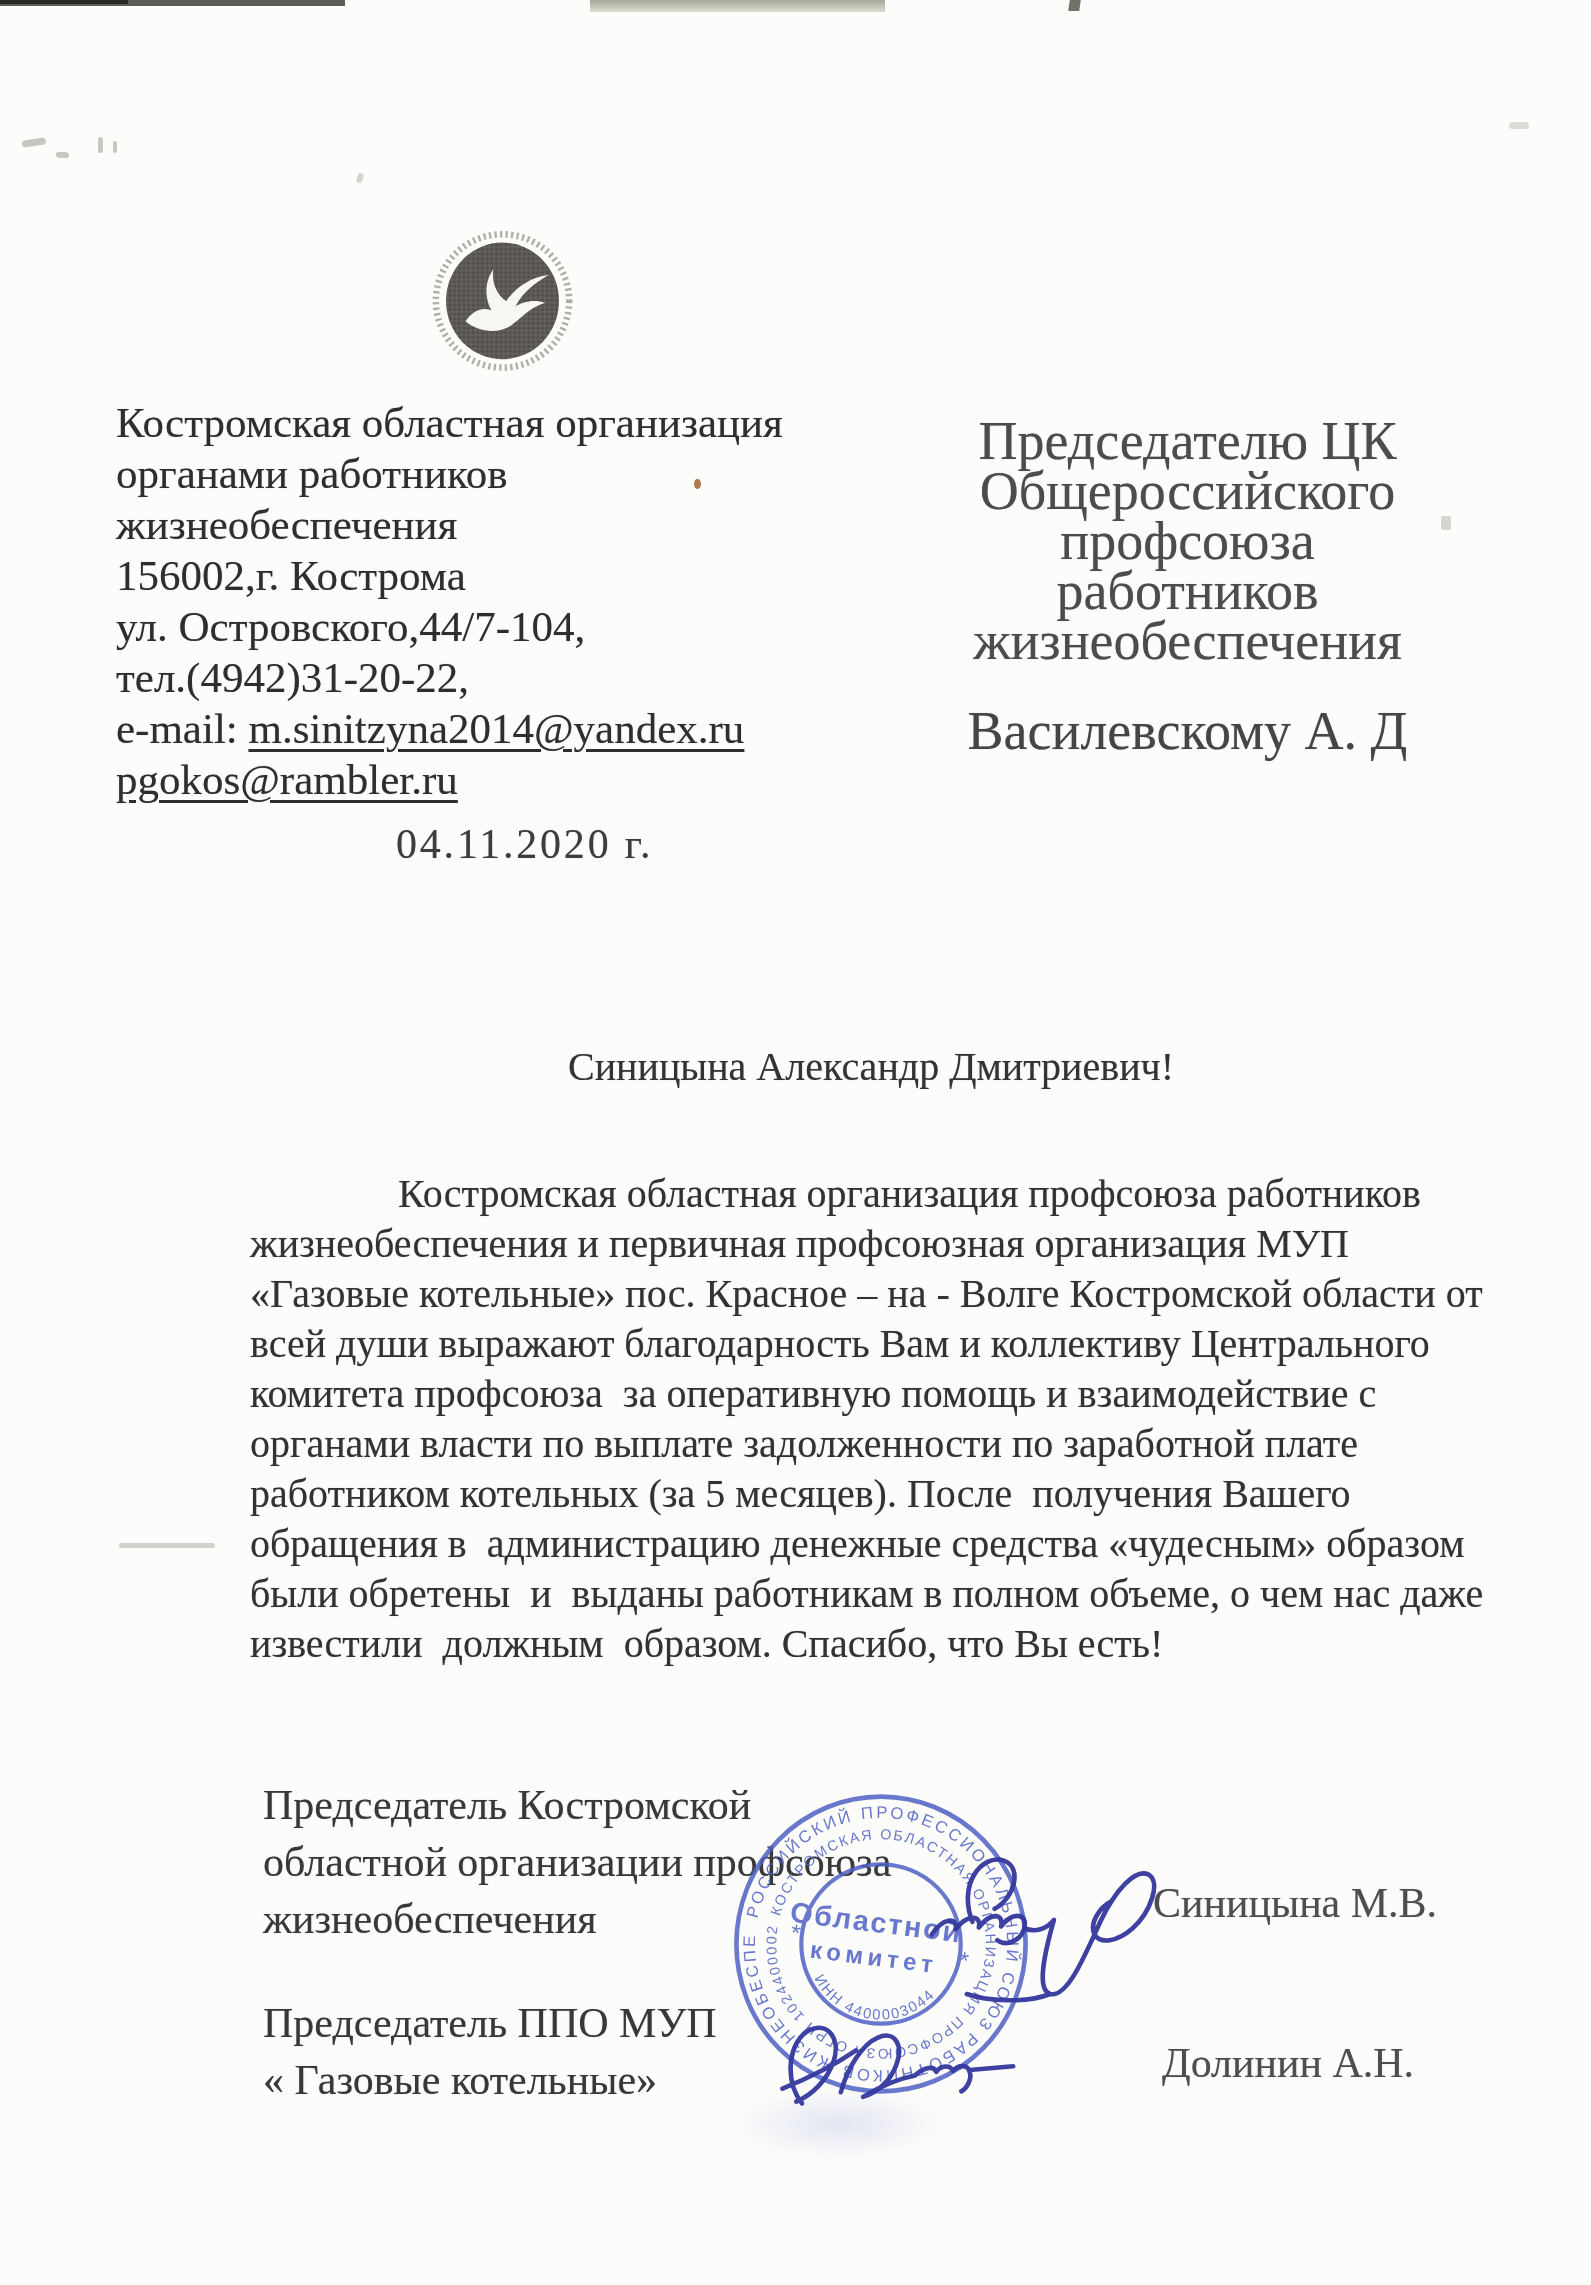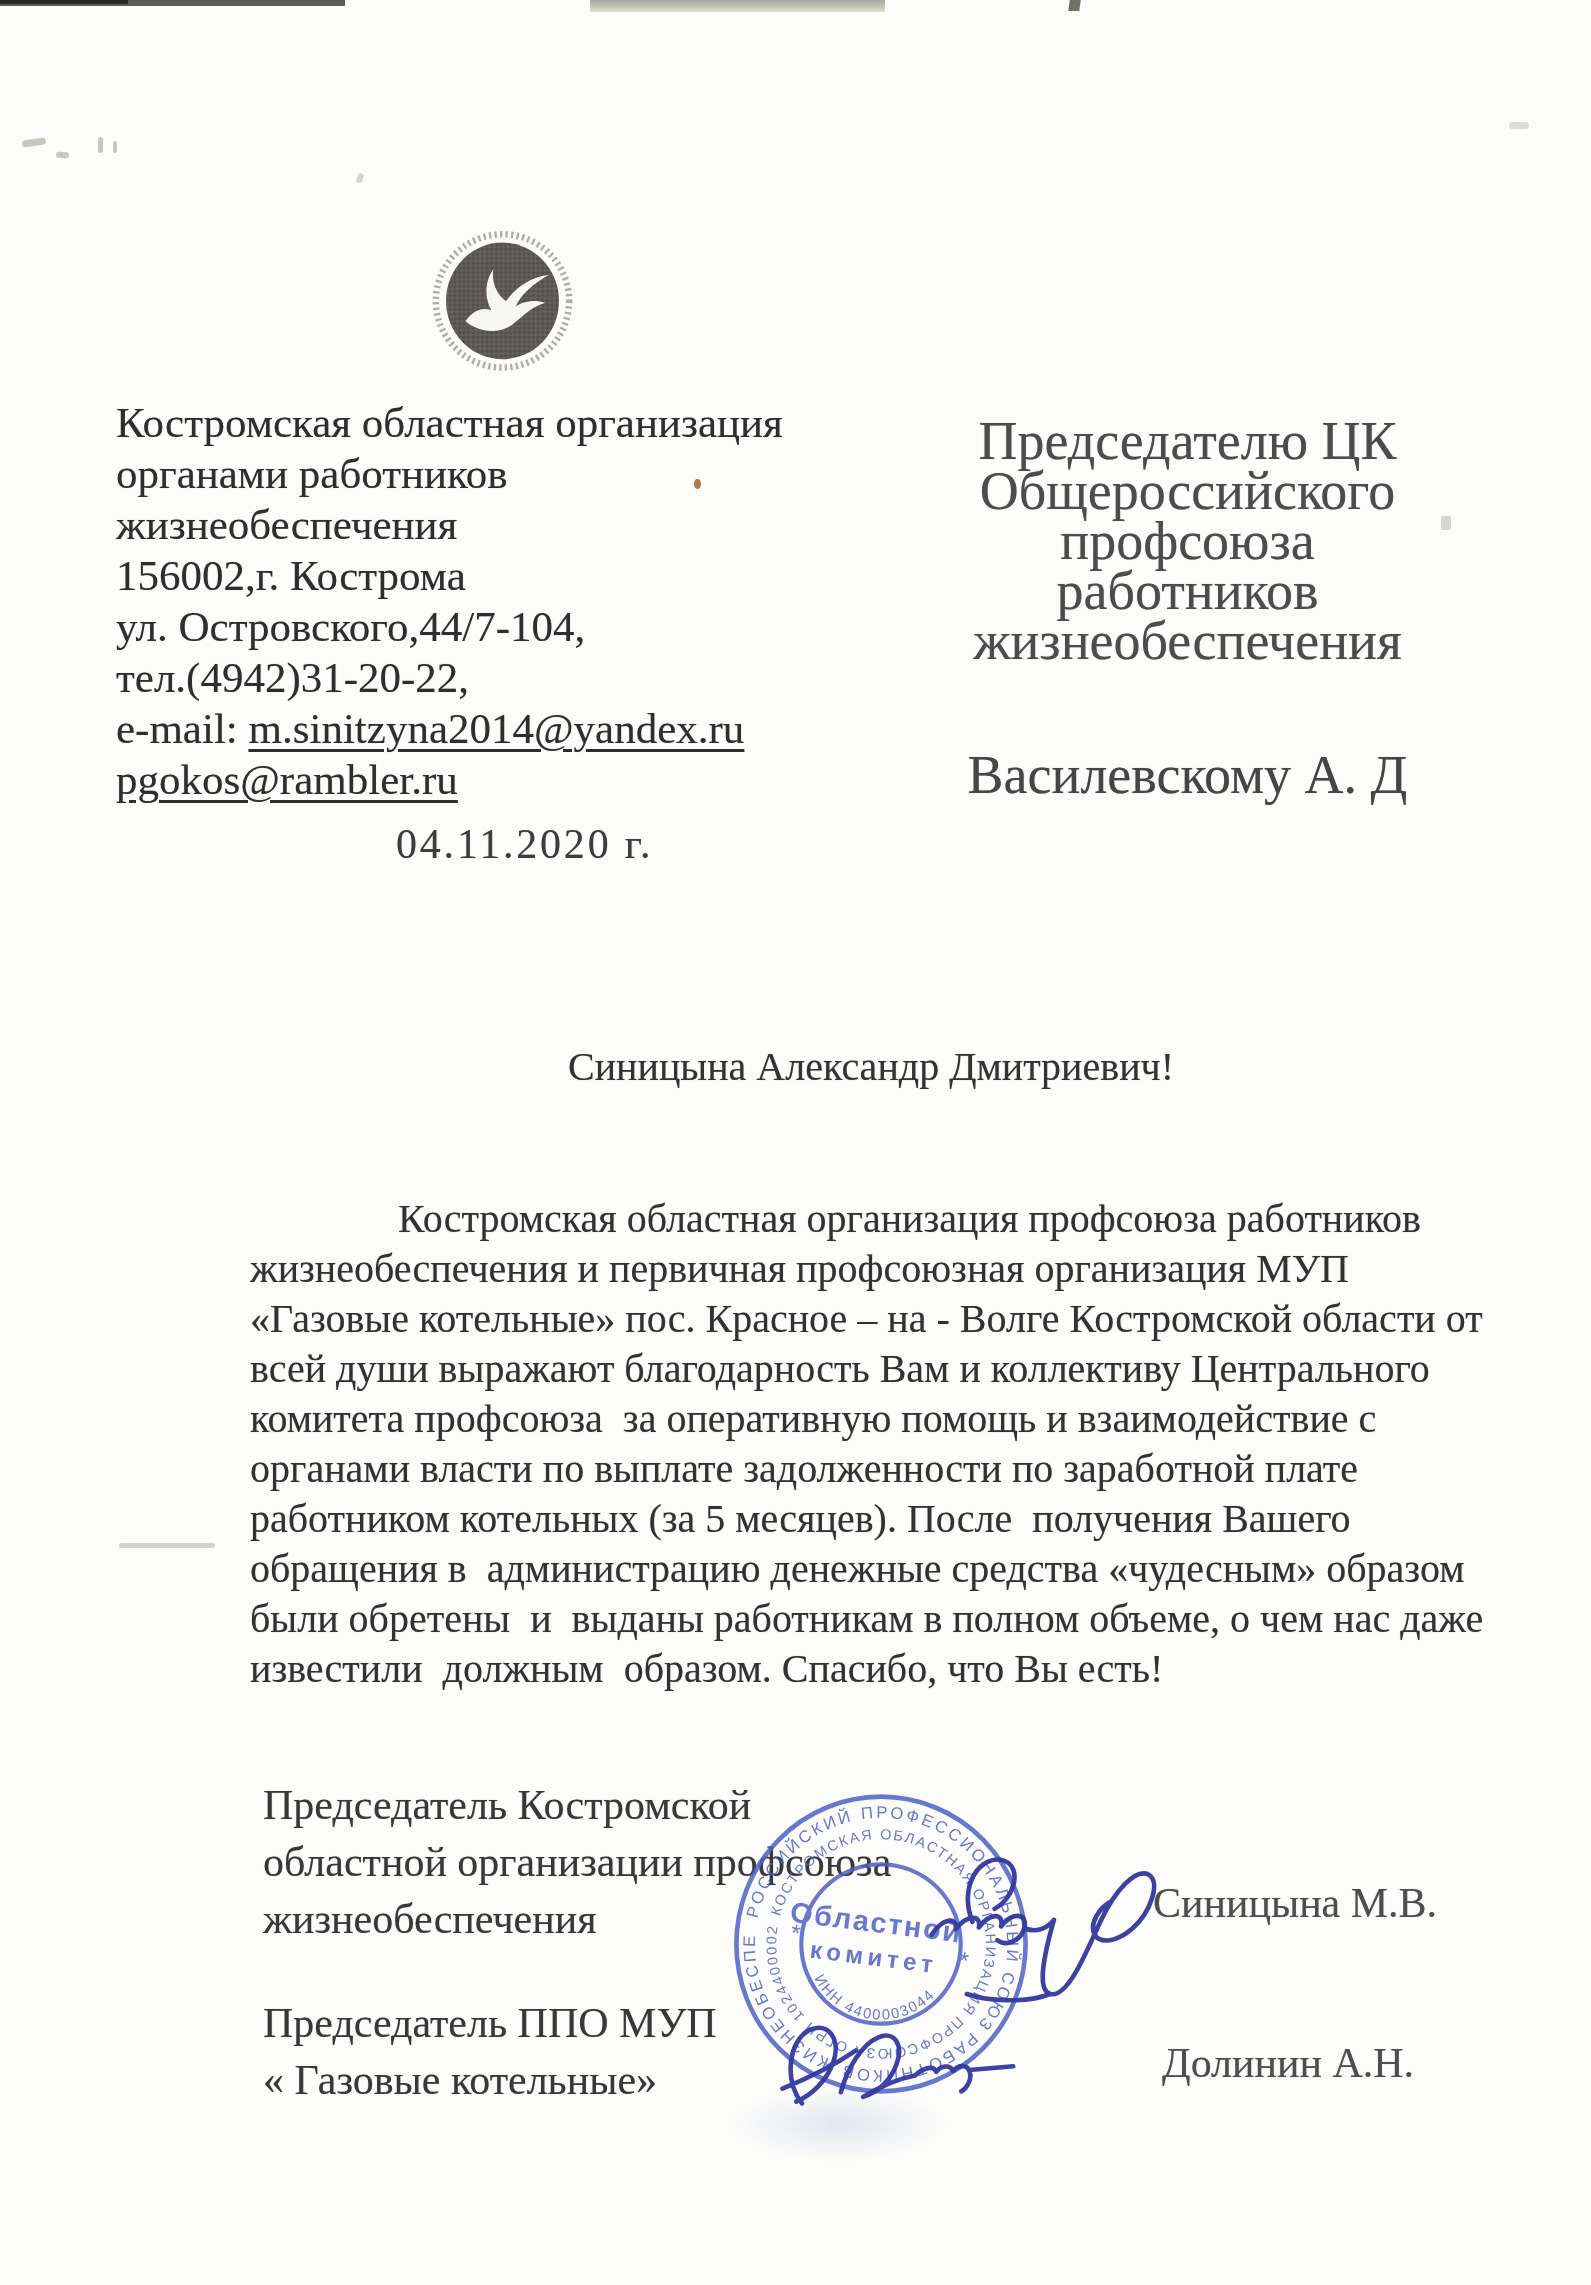--- a/index.html
+++ b/index.html
@@ -13,27 +13,27 @@
   .scan{ text-shadow:0 0 0.9px rgba(60,60,60,.45); filter:blur(0.3px); }
 
   
   .letterhead{ left:116px; top:397px; width:816px; text-align:left;
     font-size:43px; line-height:51px; color:#2e2e2e; }
   .letterhead .u{ text-decoration:underline; text-decoration-thickness:2.8px; text-underline-offset:5.6px; }
 
   
   .recipient{ left:914px; top:416px; width:547px; text-align:center;
     font-size:54px; line-height:50px; color:#4c4c4c; }
-  .recipient .name{ margin-top:84px; color:#454545; }
+  .recipient .name{ margin-top:40px; color:#454545; }
 
   .date{ left:396px; top:820px; font-size:42px; letter-spacing:2.8px; color:#3d3d3d; }
 
   .salutation{ left:568px; top:1043px; font-size:40px; color:#333; }
 
-  .bodytext{ left:250px; top:1194px; width:1299px; font-size:40px; line-height:50px; color:#323232; }
+  .bodytext{ left:250px; top:1169px; width:1299px; font-size:40px; line-height:50px; color:#323232; }
   .bodytext .line{ white-space:pre-wrap; }
   .bodytext .indent{ text-indent:148px; }
 
   .signblock{ left:263px; top:1777px; width:668px; font-size:42px; line-height:57px; color:#383838; }
   .signblock .gap{ height:47px; }
 
   .signname{ font-size:42px; color:#4e4e4e; }
   .name1{ left:1153px; top:1879px; }
   .name2{ left:1162px; top:2039px; }
 

